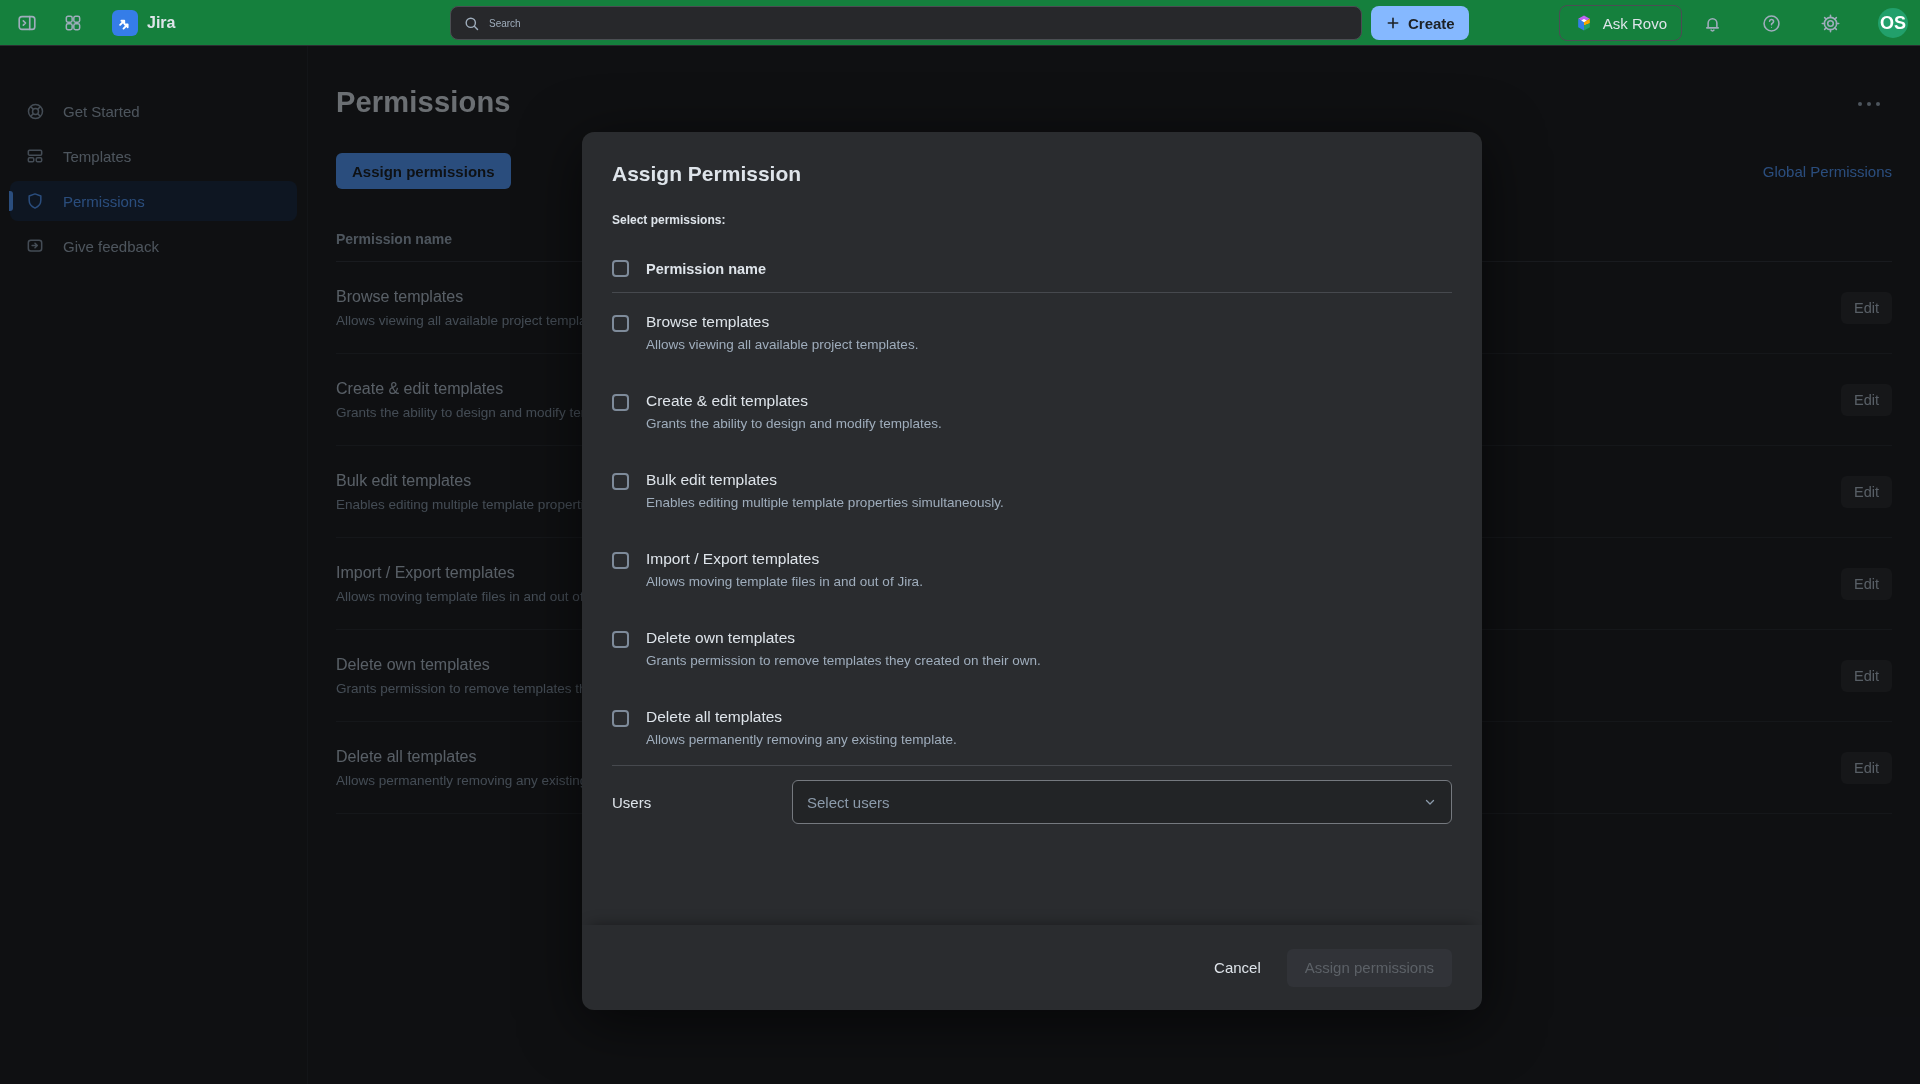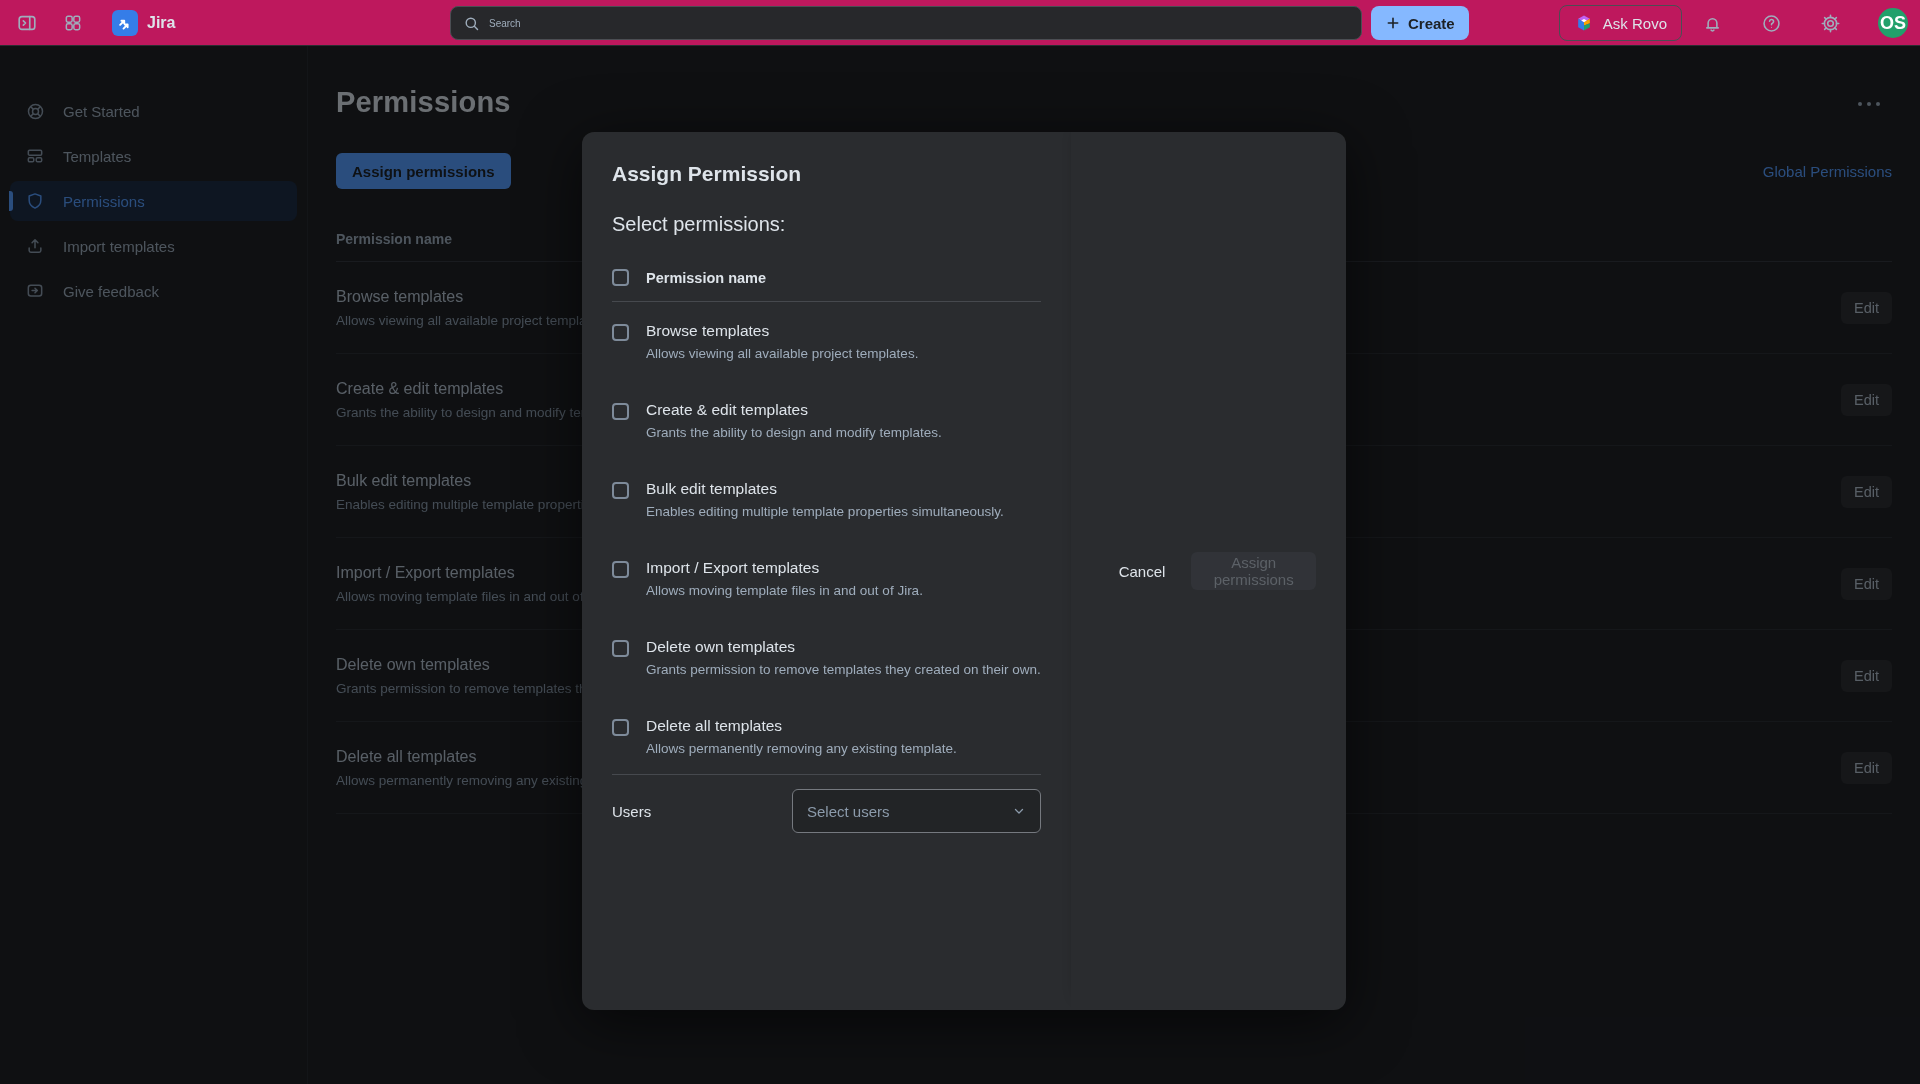--- a/index.html
+++ b/index.html
@@ -1,21 +1,21 @@
 <!DOCTYPE html>
 <html><head>
 <meta charset="utf-8">
 <style>
   * { margin:0; padding:0; box-sizing:border-box; }
   html,body { width:1920px; height:1084px; background:#1F1F21; overflow:hidden;
     font-family:"Liberation Sans","DejaVu Sans",sans-serif; }
   button { font-family:inherit; border:none; background:none; cursor:pointer; }
 
   
-  .topbar { position:absolute; top:0; left:0; right:0; height:46px; background:#be185d;
+  .topbar { position:absolute; top:0; left:0; right:0; height:46px; background:#15803d;
     border-bottom:1px solid #2B2D31; z-index:50; }
   .tb-left { position:absolute; left:10px; top:0; height:46px; display:flex; align-items:center; }
   .tb-iconbtn { width:34px; height:34px; display:flex; align-items:center; justify-content:center;
     color:#9FADBC; border-radius:6px; }
   .tb-iconbtn + .tb-iconbtn { margin-left:12px; }
   .jira-tile { width:26px; height:26px; border-radius:6px; background:#357DE8; display:flex;
     align-items:center; justify-content:center; margin-left:22px; }
   .jira-name { color:#DEE4EA; font-weight:700; font-size:16px; margin-left:9px; }
   .search { position:absolute; left:450px; top:6px; width:912px; height:34px; background:#27282B;
     border:1px solid #4B4E53; border-radius:8px; display:flex; align-items:center; padding:0 12px; gap:9px; }
@@ -56,26 +56,26 @@
     border-bottom:1px solid #33363B; }
   .trow { height:92px; border-bottom:1px solid #2A2D31; display:flex; align-items:center; }
   .trow-text { flex:1; min-width:0; white-space:nowrap; }
   .trow-name { font-size:16px; color:#B6C2CF; margin-bottom:7px; }
   .trow-desc { font-size:13.5px; color:#8C9BAB; }
   .edit-btn { background:rgba(255,255,255,0.06); color:#B6C2CF; font-size:14.5px; height:32px;
     padding:0 13px; border-radius:6px; flex-shrink:0; }
 
   
   .backdrop { position:absolute; left:0; top:46px; right:0; bottom:0; background:rgba(1,3,6,0.52); z-index:100; }
-  .modal { position:absolute; left:582px; top:132px; width:764px; height:878px; background:#2A2C2F;
+  .modal { position:absolute; left:582px; top:132px; width:900px; height:878px; background:#2A2C2F;
     border-radius:12px; z-index:101; box-shadow:0 12px 60px rgba(0,0,0,0.6); display:flex;
-    flex-direction:row; overflow:hidden; }
+    flex-direction:column; overflow:hidden; }
   .modal-body { height:793px; overflow:hidden; padding:0 30px; }
   .modal-title { margin-top:30px; font-size:21px; font-weight:700; color:#DEE4EA; }
-  .section-label { margin-top:27px; font-size:20px; font-weight:400; color:#DEE4EA; }
+  .section-label { margin-top:27px; font-size:12px; font-weight:700; color:#DEE4EA; }
   .perm-header { display:flex; align-items:center; gap:17px; margin-top:33px; padding-bottom:15px;
     border-bottom:1px solid #46494E; }
   .perm-header .hdr-label { font-size:14.5px; font-weight:700; color:#DEE4EA; }
   .cbx { width:17px; height:17px; border:2px solid #7E8B9A; border-radius:4px; background:transparent;
     flex-shrink:0; display:inline-block; }
   .perm-item { display:flex; gap:17px; margin-top:40px; }
   .perm-item:first-of-type { margin-top:20px; }
   .perm-item .cbx { margin-top:2px; }
   .perm-name { display:block; font-size:15.5px; color:#DEE4EA; }
   .perm-desc { display:block; font-size:13.5px; color:#9FADBC; margin-top:6px; }
@@ -216,29 +216,20 @@
 
   <div class="sb-item selected">
     <span class="sb-ic">
       <svg width="20" height="20" viewBox="0 0 24 24" fill="none" stroke="currentColor" stroke-width="1.8" stroke-linejoin="round">
         <path d="M12 3.5 L19 6 V11.2 C19 15.8 16 18.9 12 20.5 C8 18.9 5 15.8 5 11.2 V6 Z"></path>
       </svg>
     </span>
     <span>Permissions</span>
   </div>
 
-  <div class="sb-item">
-    <span class="sb-ic">
-      <svg width="20" height="20" viewBox="0 0 24 24" fill="none" stroke="currentColor" stroke-width="1.8" stroke-linecap="round" stroke-linejoin="round">
-        <path d="M12 14 V4.5 M8.5 8 L12 4.5 L15.5 8"></path>
-        <path d="M5 14.5 V17.5 a2 2 0 0 0 2 2 H17 a2 2 0 0 0 2-2 V14.5"></path>
-      </svg>
-    </span>
-    <span>Import templates</span>
-  </div>
 
   <div class="sb-item">
     <span class="sb-ic">
       <svg width="20" height="20" viewBox="0 0 24 24" fill="none" stroke="currentColor" stroke-width="1.8" stroke-linecap="round" stroke-linejoin="round">
         <rect x="4" y="5" width="16" height="13" rx="3"></rect>
         <path d="M8.5 11.5 H14.5 M12 8.8 L14.8 11.5 L12 14.2"></path>
       </svg>
     </span>
     <span>Give feedback</span>
   </div>

